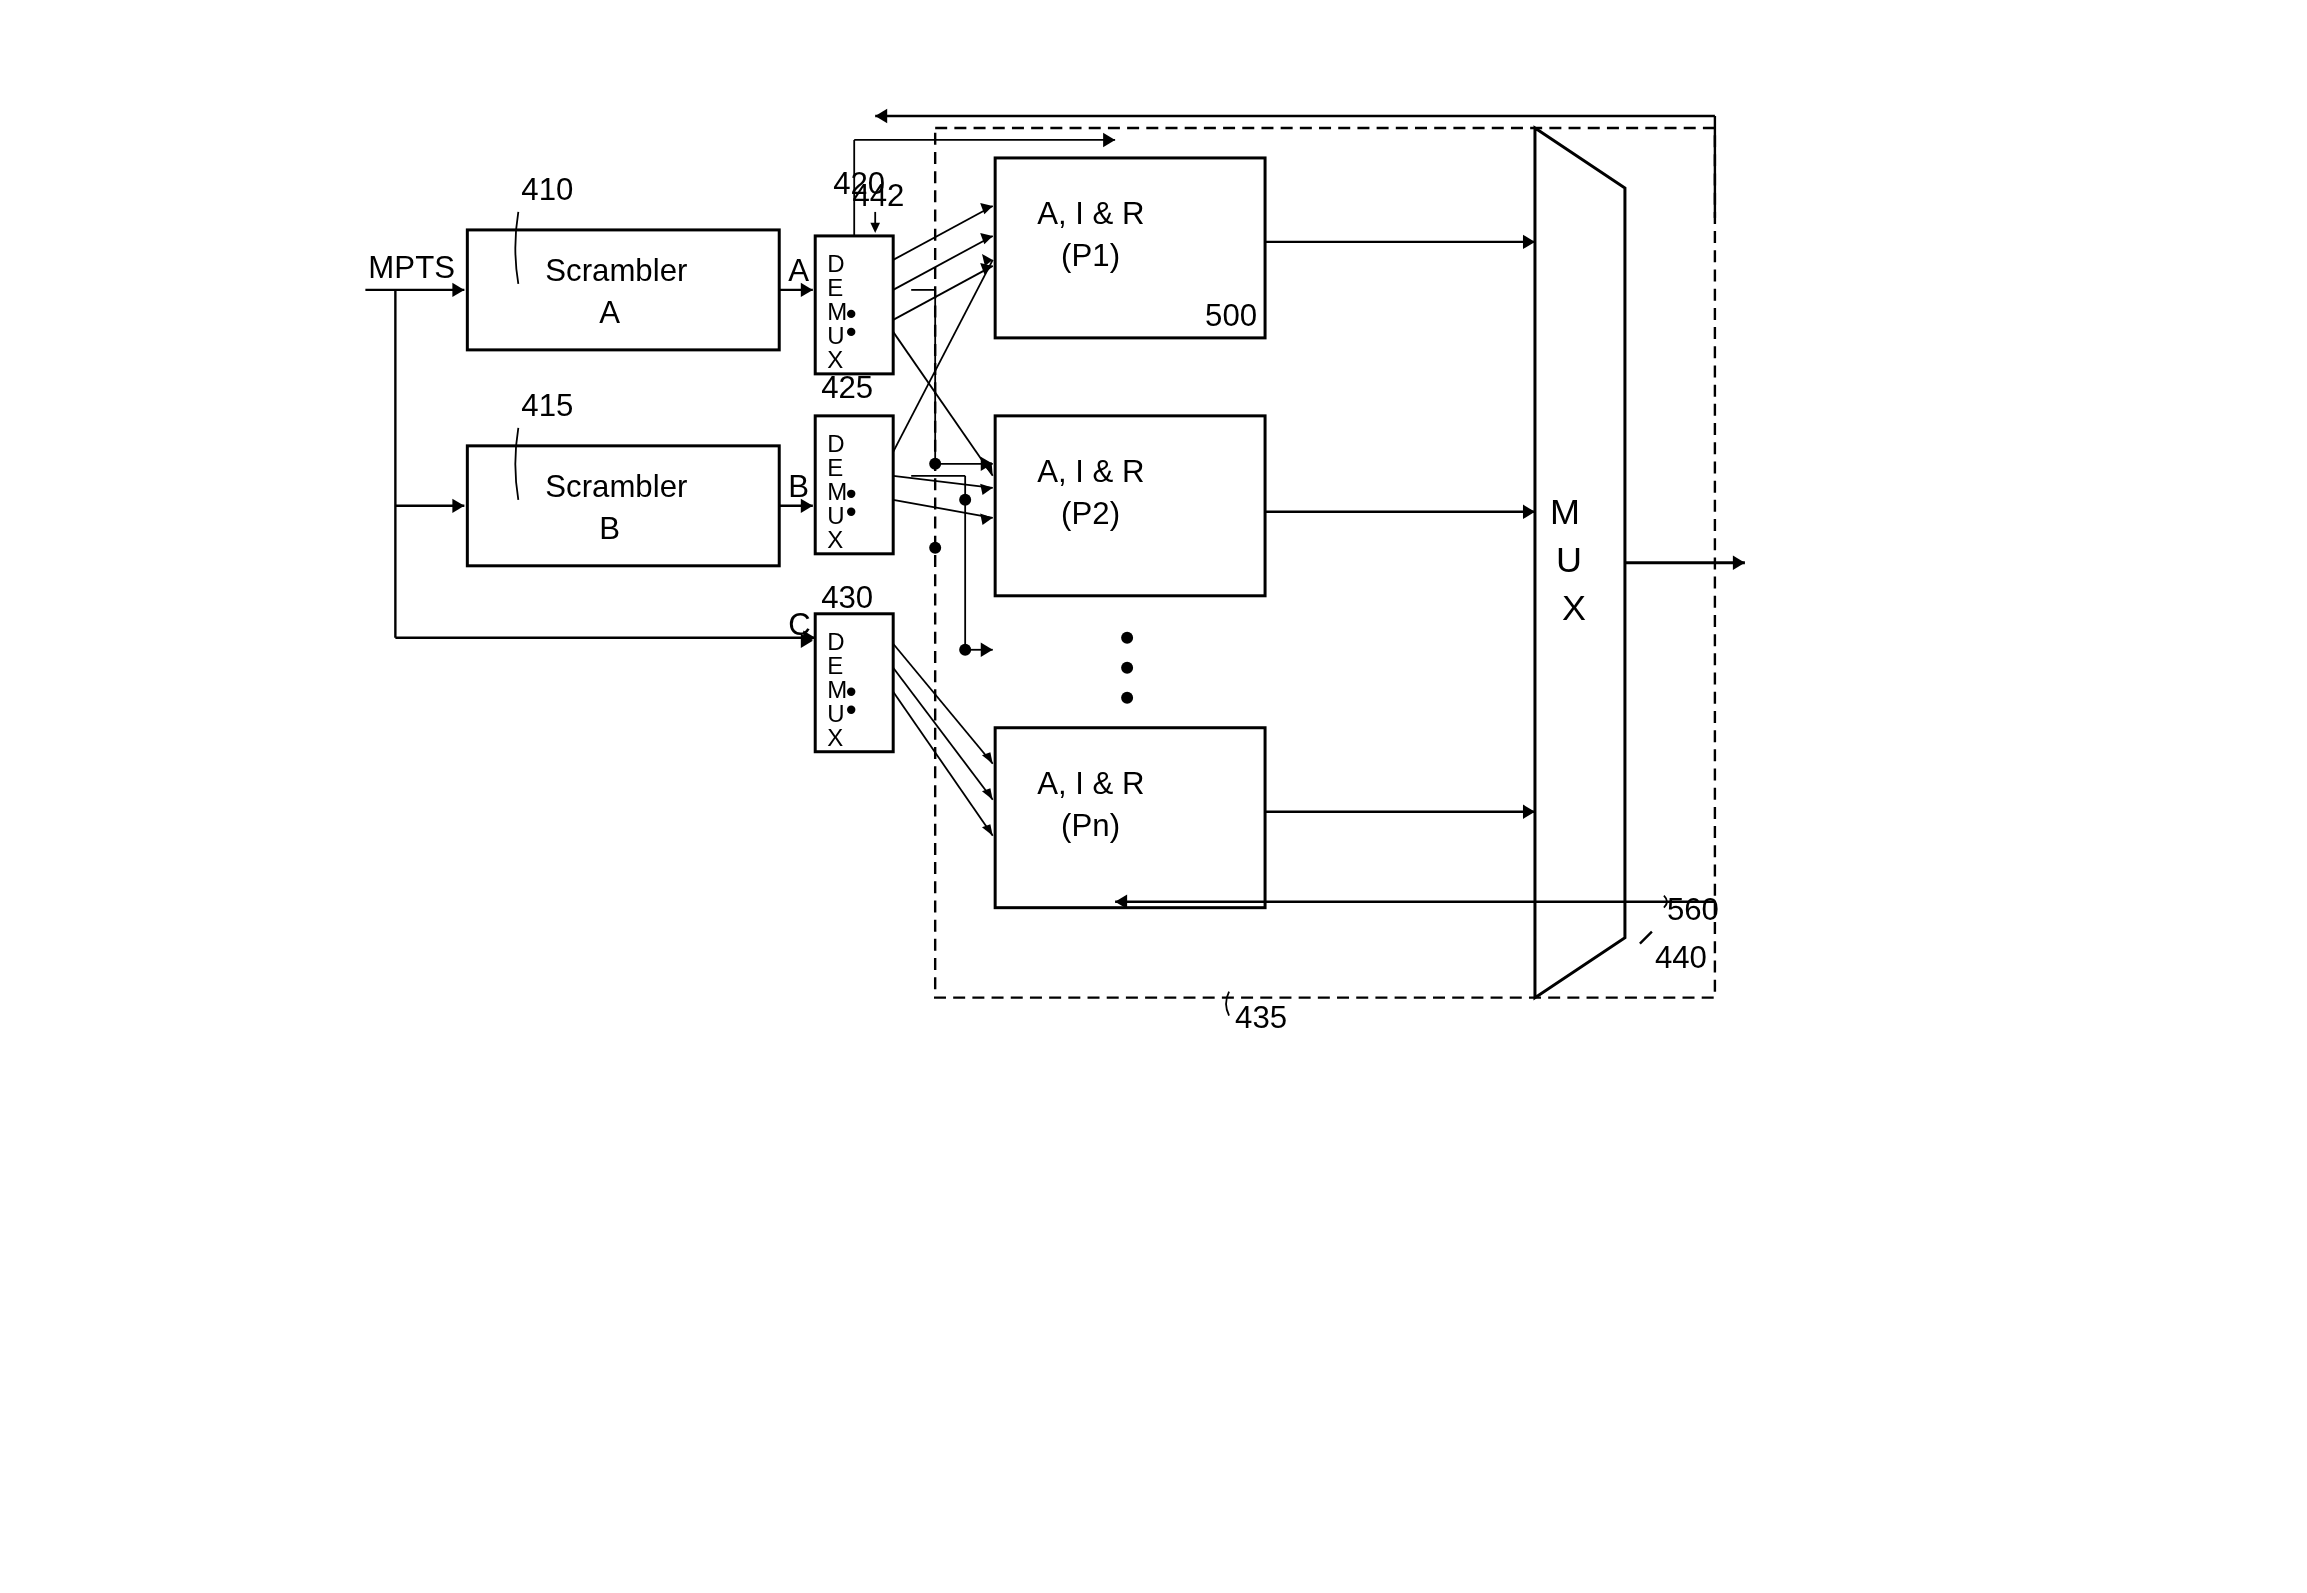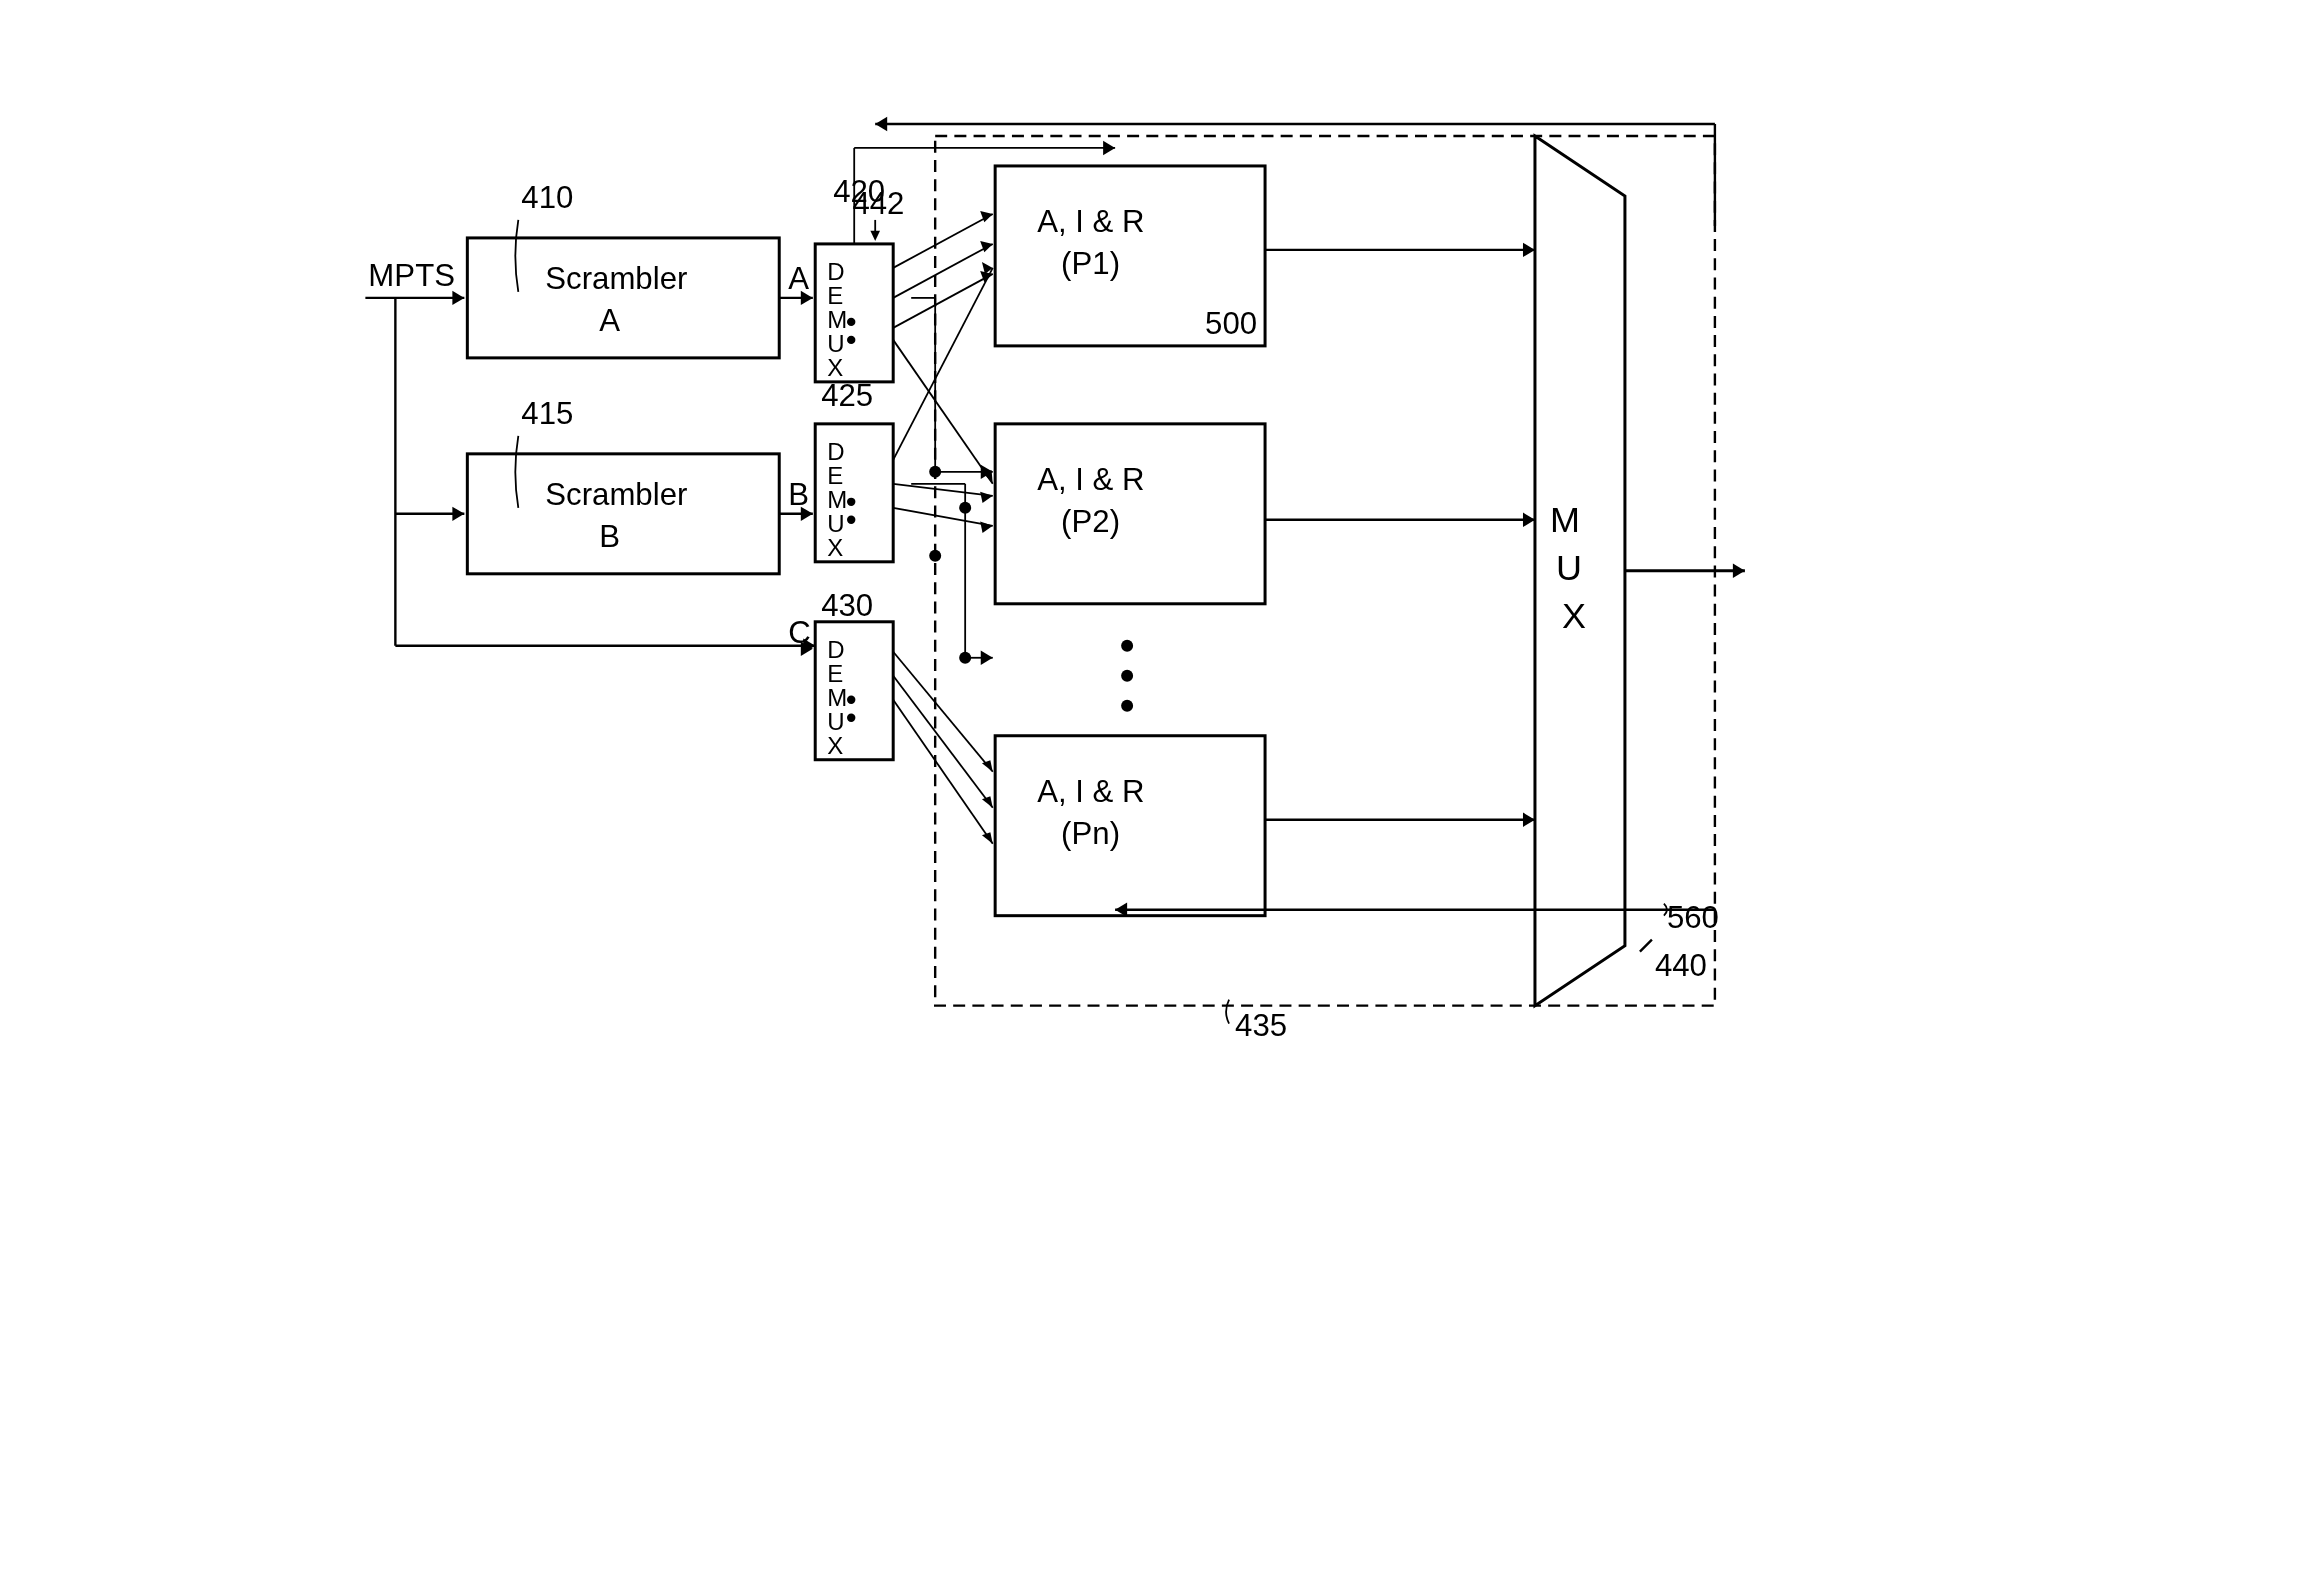--- a/index.html
+++ b/index.html
@@ -6,21 +6,21 @@
     body {
       background: #fff;
       font-family: Arial, sans-serif;
       width: 2307px;
       height: 1593px;
       overflow: hidden;
       position: relative;
     }
     #diagram-container {
       position: absolute;
-      top: 16px; left: 0;
+      top: 8px; left: 0;
       width: 2307px;
       height: 1130px;
     }
     svg {
       width: 100%;
       height: 100%;
     }
   </style>
 </head>
 <body>

